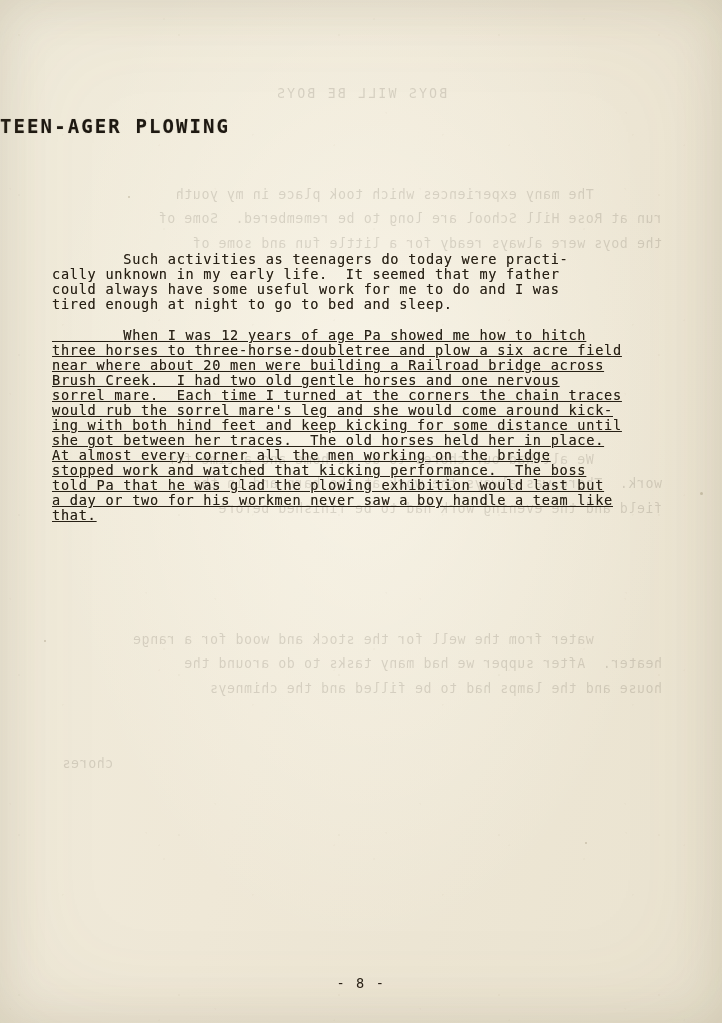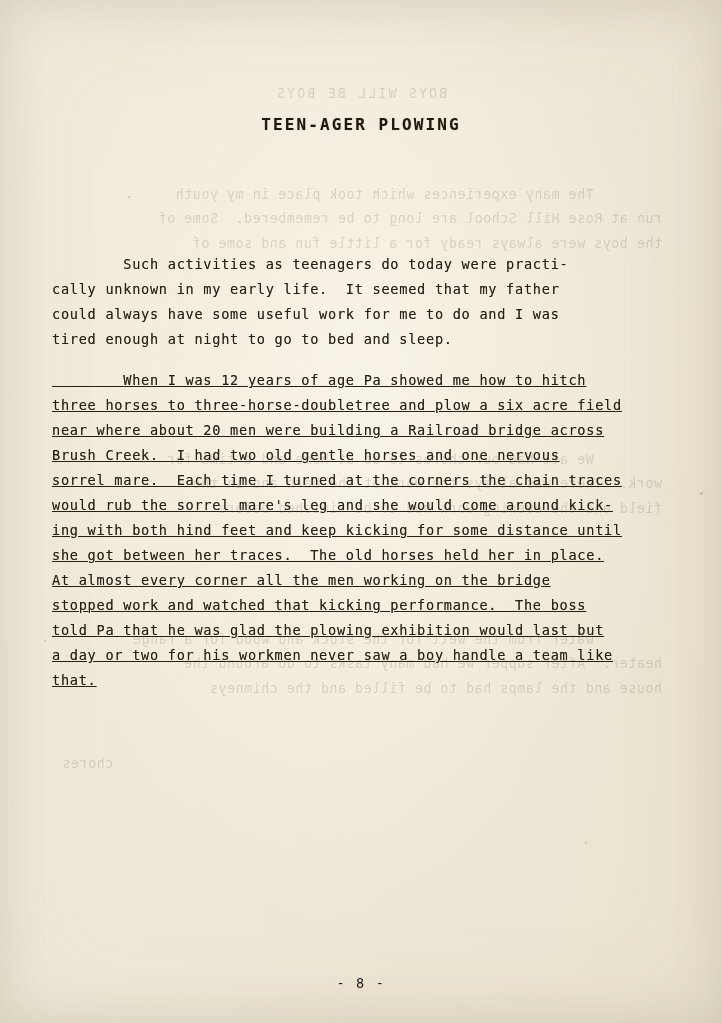--- a/index.html
+++ b/index.html
@@ -87,35 +87,35 @@
     position: absolute;
     inset: 0;
     color: #231d14;
   }
 
   .doc-title {
     position: absolute;
     top: 115px;
     left: 0;
     width: 100%;
-    text-align: center;
-    font-size: 16px;
+    text-align: left;
+    font-size: 19px;
     letter-spacing: 2.1px;
     font-weight: 700;
     color: #1e1912;
     text-shadow: 0 0 1px rgba(40,32,20,0.35);
   }
 
   .body-text {
     position: absolute;
     left: 52px;
     top: 252px;
     width: 628px;
     font-size: 13.6px;
-    line-height: 25px;
+    line-height: 15px;
     letter-spacing: 0.72px;
     color: #272015;
     text-shadow: 0 0 0.6px rgba(45,36,22,0.45);
   }
   .para {
     margin: 0 0 16px 0;
     white-space: pre-wrap;
   }
   .para.p2 { margin-bottom: 0; text-decoration: underline; }
 

